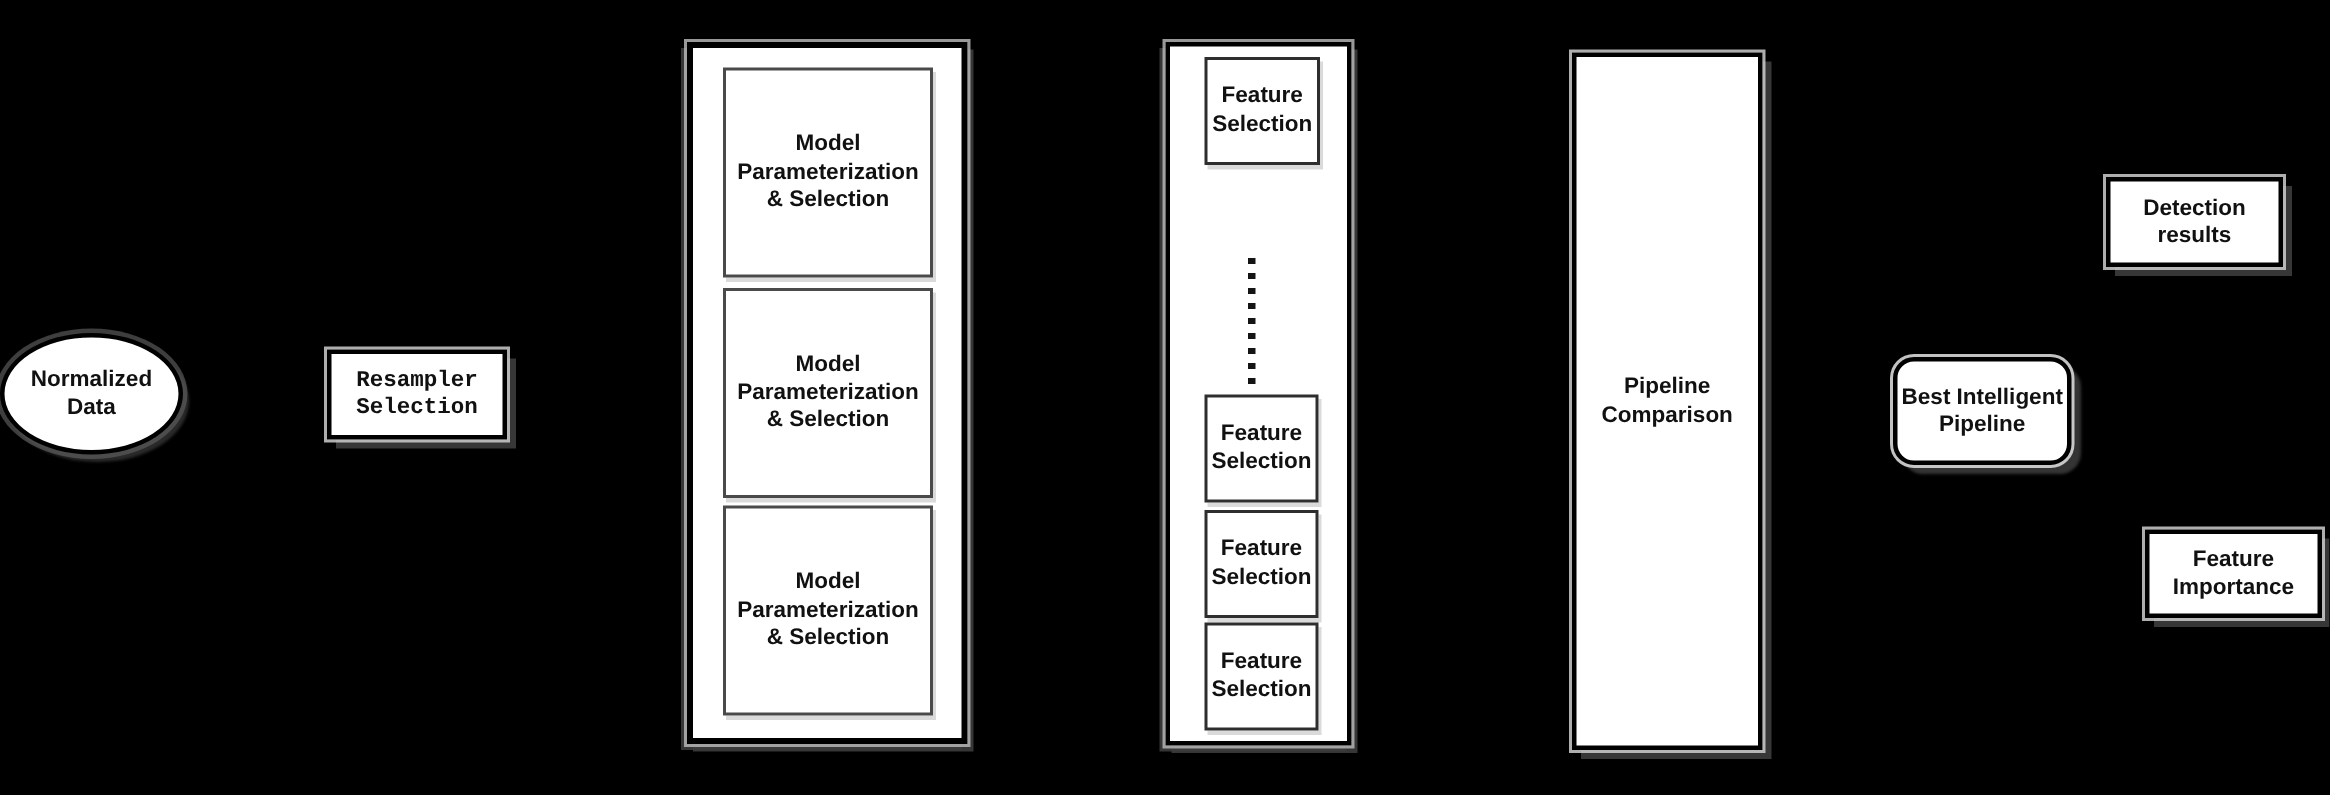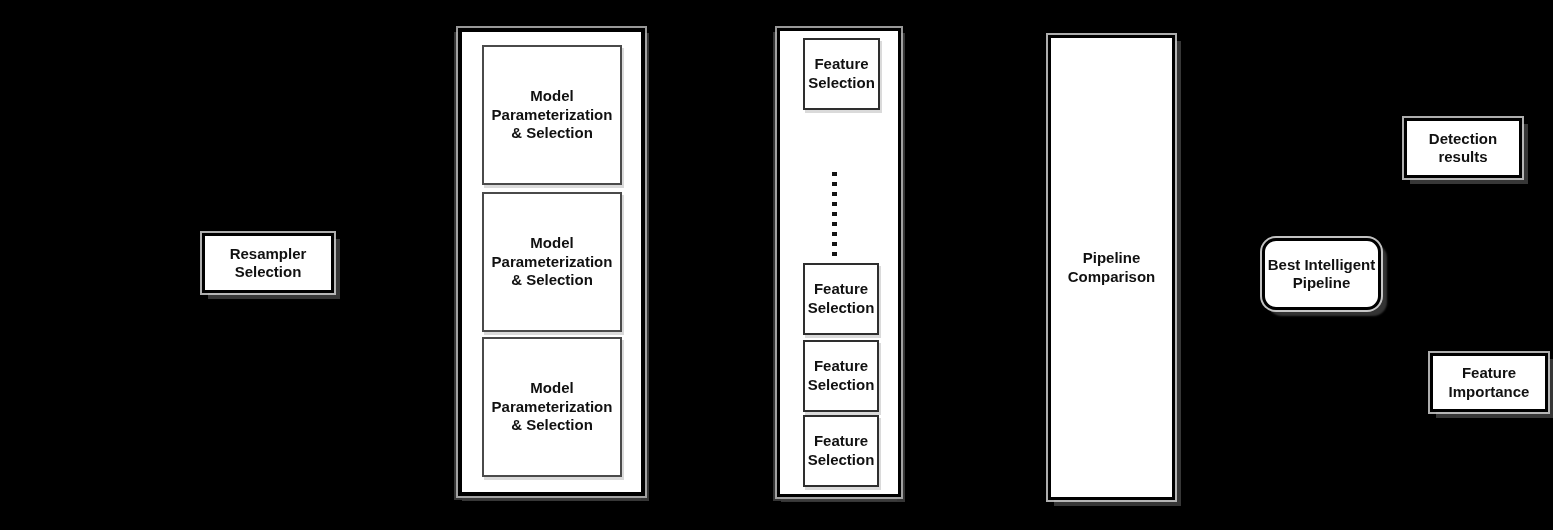--- a/index.html
+++ b/index.html
@@ -55,21 +55,21 @@
   }
   .inner-box span{white-space:pre-line;display:block;}
   .fs-box{border-color:#2e2e2e;}
   .v-dots{
     position:absolute;
     width:5px;
     background:repeating-linear-gradient(to bottom,#141414 0 4px,transparent 4px 10px);
   }
   
   #node-normalized-data{left:0px;top:222px;width:122px;height:81px;}
-  #node-resampler-selection{left:202px;top:233px;width:132px;height:60px;}
+  #node-resampler-selection{left:218px;top:233px;width:120px;height:60px;font-family:Liberation Mono, monospace;}
   #model-group{left:458px;top:28px;width:187px;height:468px;}
   #model-box-0{left:20px;top:13px;width:140px;height:140px;}
   #model-box-1{left:20px;top:160px;width:140px;height:140px;}
   #model-box-2{left:20px;top:305px;width:140px;height:140px;}
   #feature-group{left:777px;top:28px;width:124px;height:469px;border-width:3px;}
   #feature-box-top{left:23px;top:7px;width:77px;height:72px;}
   #feature-ellipsis{left:52px;top:141px;height:84px;}
   #feature-box-0{left:23px;top:232px;width:76px;height:72px;}
   #feature-box-1{left:23px;top:309px;width:76px;height:72px;}
   #feature-box-2{left:23px;top:384px;width:76px;height:72px;}
@@ -77,20 +77,24 @@
   #node-best-intelligent-pipeline{left:1262px;top:238px;width:119px;height:72px;border-radius:14px;
       box-shadow:0 0 0 2px rgba(215,215,215,0.9), 6px 6px 2px rgba(55,55,55,0.95);}
   #node-detection-results{left:1356px;top:118px;width:118px;height:60px;margin-left:48px;}
   #node-feature-importance{left:1430px;top:353px;width:118px;height:59px;}
 </style>
 </head>
 <body>
 
 <div class="scene">
 
+  <div class="node ellipse" id="node-normalized-data">
+    <span>Normalized
+Data</span>
+  </div>
 
   <div class="node" id="node-resampler-selection">
     <span>Resampler
 Selection</span>
   </div>
 
   <div class="group" id="model-group">
     <div class="inner-box" id="model-box-0">
       <span>Model
 Parameterization

